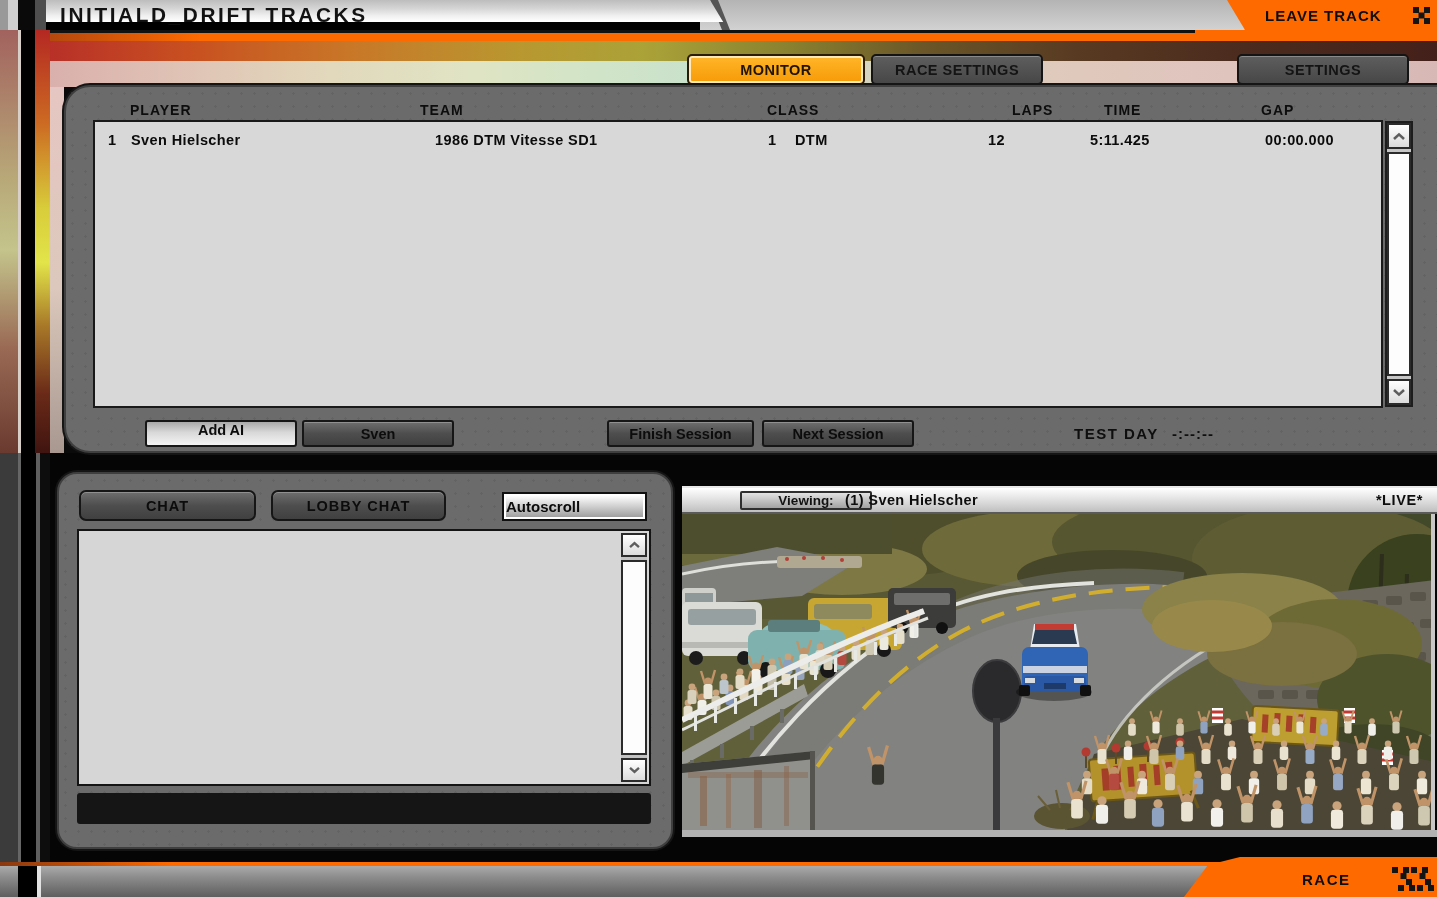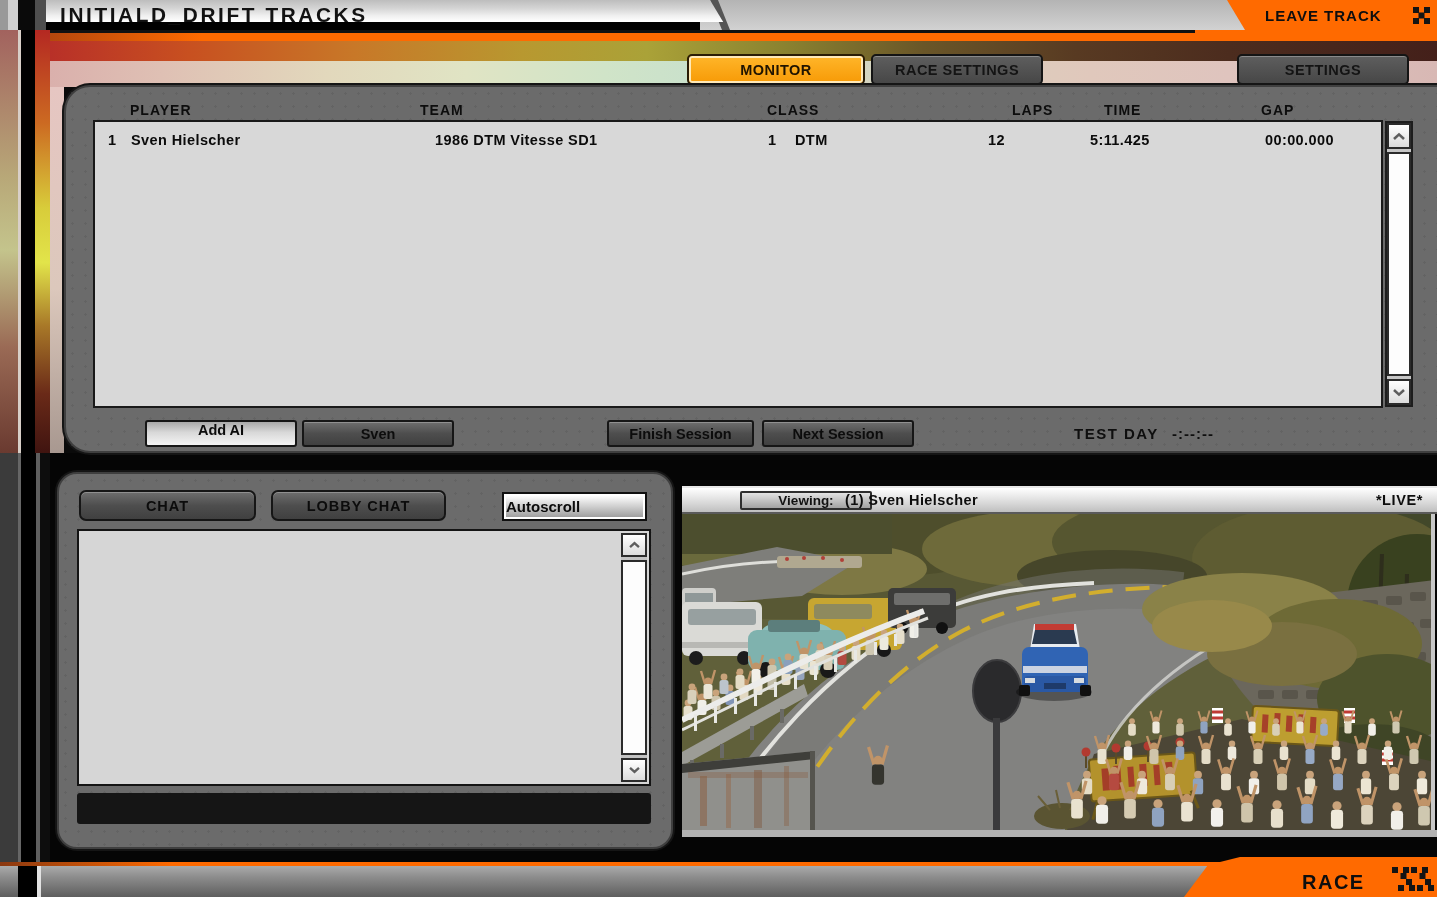--- a/index.html
+++ b/index.html
@@ -503,21 +503,21 @@
   </div>
 
   <div class="abs" style="left:0;top:862px;width:1437px;height:4px;background:linear-gradient(90deg,#8a3810,#ff6a00 12%,#ff6a00);"></div>
   <div class="abs" style="left:0;top:866px;width:1437px;height:31px;background:linear-gradient(180deg,#ababab,#8d8d8d 35%,#5e5e5e);"></div>
   <div class="abs" style="left:0;top:866px;width:50px;height:31px;">
     <div class="abs" style="left:18px;top:0;width:19px;height:31px;background:#000;"></div>
     <div class="abs" style="left:37px;top:0;width:4px;height:31px;background:#e2e2e2;"></div>
   </div>
   <div class="abs" style="left:1178px;top:856px;width:259px;height:41px;background:#ff6a00;cursor:pointer;
               clip-path:polygon(6px 41px,30px 9px,62px 1px,259px 1px,259px 41px);filter:drop-shadow(-3px -2px 0 #1a140c);">
-    <span class="abs lbl" style="left:124px;top:15px;font-size:20px;letter-spacing:1.5px;">RACE</span>
+    <span class="abs lbl" style="left:124px;top:15px;font-size:15px;letter-spacing:1.5px;">RACE</span>
     <svg class="abs" style="left:214px;top:11px;" width="42" height="24" viewBox="0 0 42 24">
       <g fill="#141414">
         <rect x="0" y="0" width="6" height="6"></rect>
           <rect x="11" y="0" width="6" height="6"></rect>
         <rect x="8.5" y="6" width="6" height="6"></rect>
           <rect x="14" y="12" width="6" height="6"></rect>
         <rect x="6" y="18" width="6" height="6"></rect>
           <rect x="17" y="18" width="6" height="6"></rect>
         <rect x="19" y="0" width="6" height="6"></rect>
           <rect x="30" y="0" width="6" height="6"></rect>

